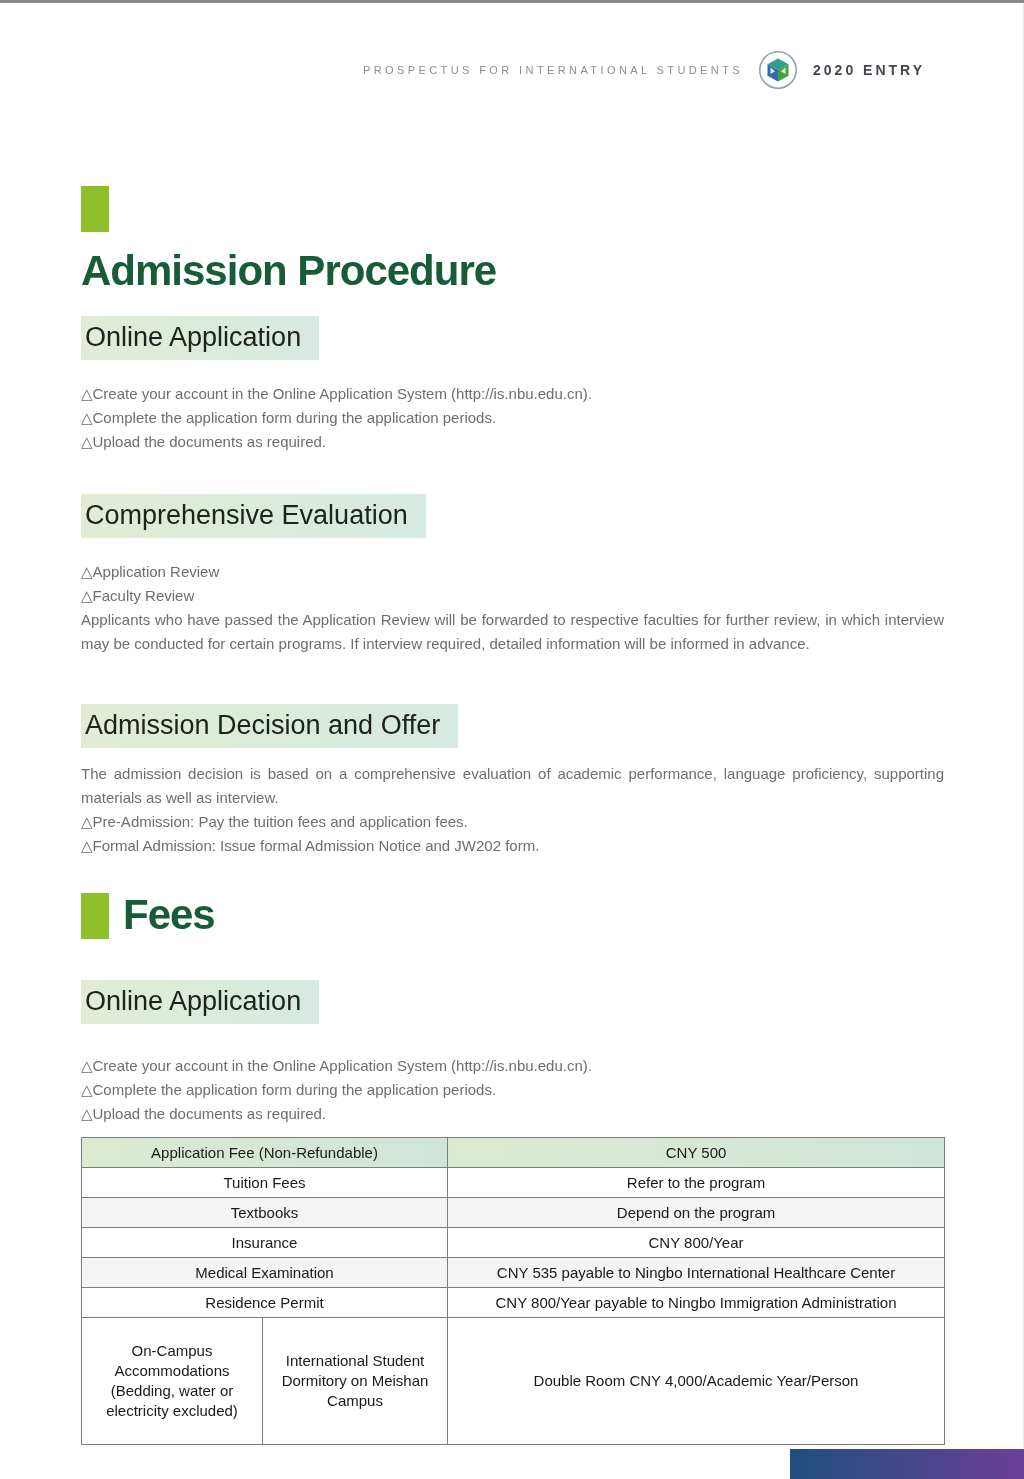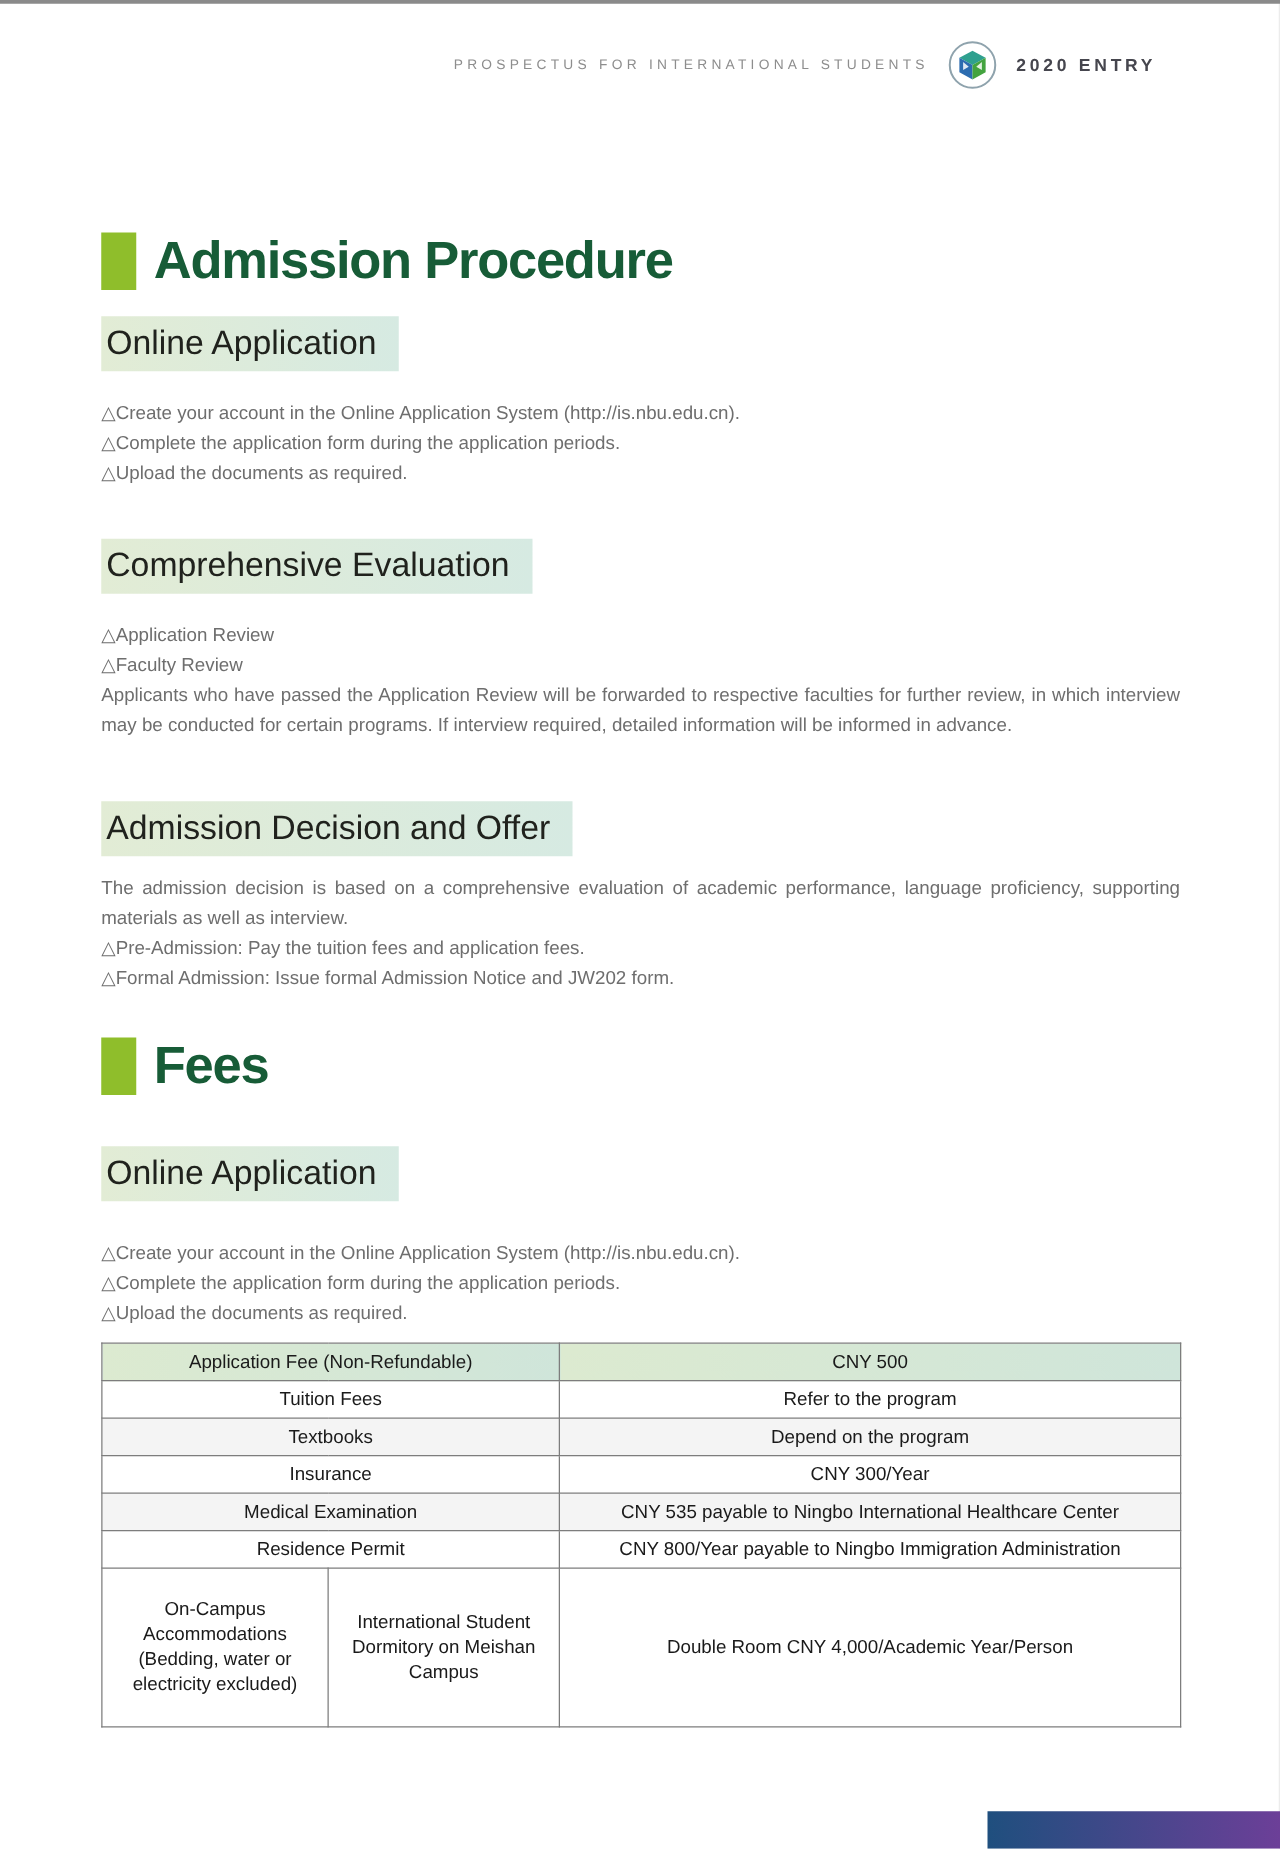--- a/index.html
+++ b/index.html
@@ -3,40 +3,40 @@
 <meta charset="utf-8">
 <style>
   * { margin:0; padding:0; box-sizing:border-box; }
   html,body { width:1024px; height:1479px; background:#ffffff; overflow:hidden;
               font-family:"Liberation Sans","DejaVu Sans",sans-serif; }
   .page { position:relative; width:1024px; height:1479px; background:#fff;
           border-right:1px solid #ececec; }
   .top-rule { position:absolute; top:0; left:0; width:1024px; height:3px; background:#8a8a8a; }
 
   
-  .hdr { position:absolute; top:32px; right:98px; display:flex; align-items:center; gap:15px; }
+  .hdr { position:absolute; top:50px; right:98px; display:flex; align-items:center; gap:15px; }
   .hdr .tagline { font-size:11px; letter-spacing:3.4px; color:#8d8d8d; font-weight:400; }
   .hdr .logo { width:40px; height:40px; display:block; }
   .hdr .entry { font-size:14px; letter-spacing:3px; color:#46464e; font-weight:700; }
 
   main { position:absolute; left:81px; top:92px; width:863px; }
 
   .sec-title { display:flex; align-items:flex-start; gap:14px; }
   .sec-title .sq { width:28px; height:46px; background:#8fbe2b; flex:0 0 auto; margin-top:3px; }
   .sec-title .t { font-size:42px; font-weight:700; color:#175c37; letter-spacing:-1px; line-height:50px; }
 
   .hl-heading { display:inline-block; margin-top:20px; padding:6px 18px 8px 4px;
                 background:linear-gradient(90deg,#e2ecd5 0%,#d6eae2 100%);
                 font-size:27px; font-weight:400; color:#20221d; line-height:30px; }
 
   .body-text { margin-top:22px; font-size:15px; line-height:24px; color:#6e6e6e; }
   .body-text .ln { min-height:24px; }
   .body-text .just { text-align:justify; }
 
-  .title-admission { margin-top:91px; }
+  .title-admission { margin-top:91px;flex-direction:column; }
   .ce-block   { margin-top:20px; }
   .ado-block  { margin-top:28px; }
   .ado-text   { margin-top:14px; }
   .title-fees { margin-top:32px; }
   .oa2-block  { margin-top:20px; }
   .oa2-text   { margin-top:30px; }
 
   
   table.fees { margin-top:11px; width:863px; border-collapse:collapse; table-layout:fixed;
                font-size:15px; color:#1a1a1a; }
@@ -132,21 +132,21 @@
         <tr>
           <td colspan="2">Tuition Fees</td>
           <td>Refer to the program</td>
         </tr>
         <tr class="alt">
           <td colspan="2">Textbooks</td>
           <td>Depend on the program</td>
         </tr>
         <tr>
           <td colspan="2">Insurance</td>
-          <td>CNY 300/Year</td>
+          <td>CNY 800/Year</td>
         </tr>
         <tr class="alt">
           <td colspan="2">Medical Examination</td>
           <td>CNY 535 payable to Ningbo International Healthcare Center</td>
         </tr>
         <tr>
           <td colspan="2">Residence Permit</td>
           <td>CNY 800/Year payable to Ningbo Immigration Administration</td>
         </tr>
         <tr class="tall">

